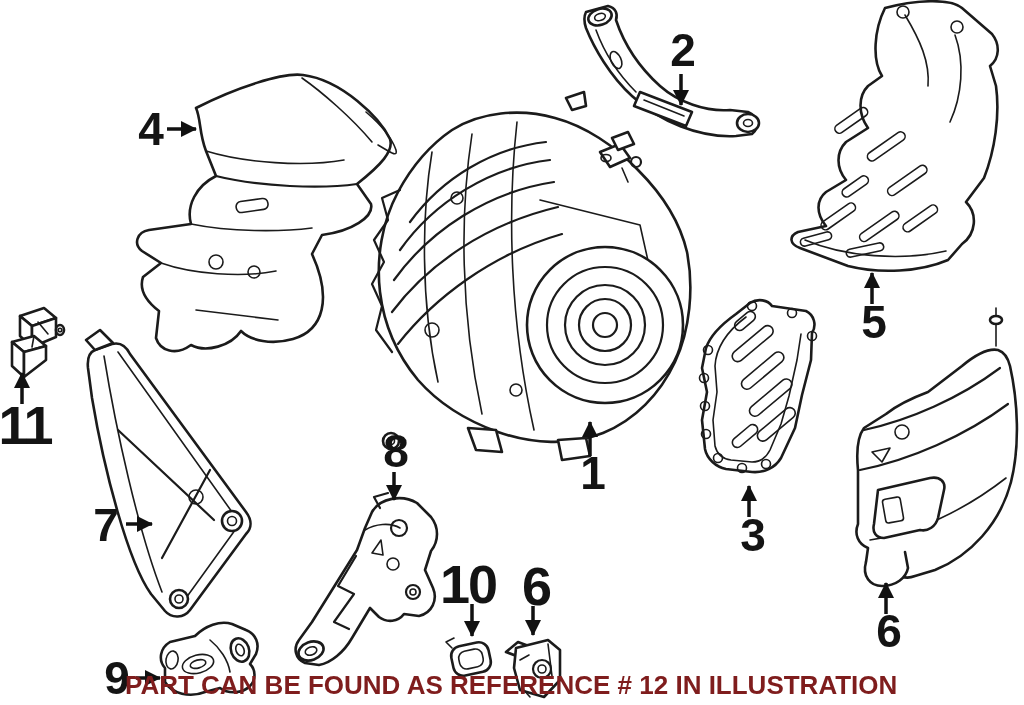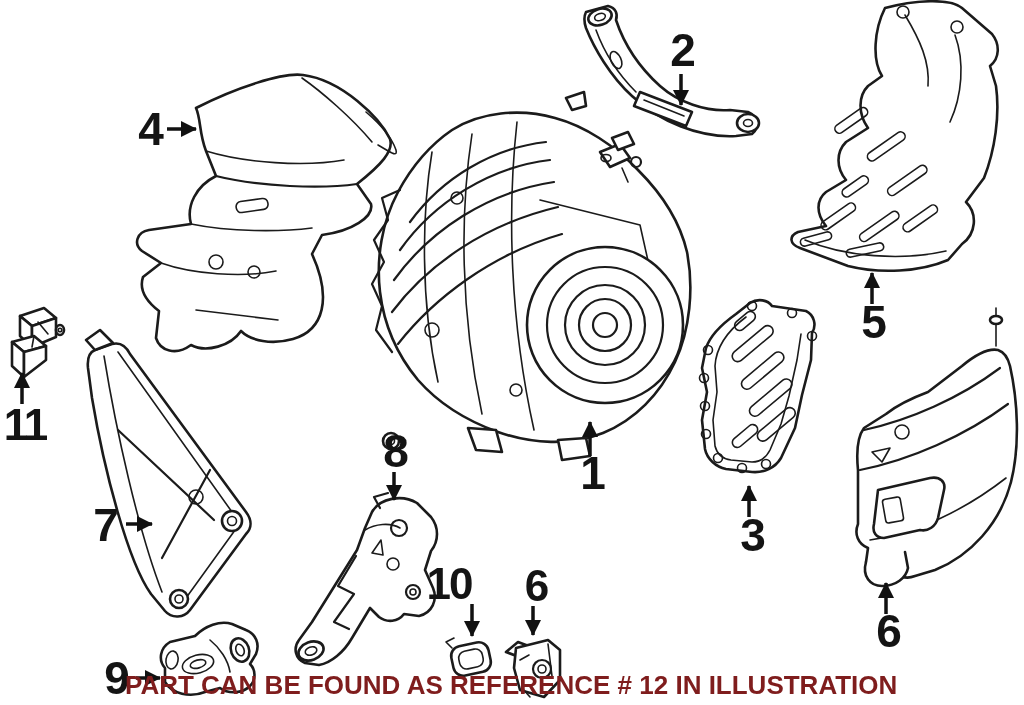--- a/index.html
+++ b/index.html
@@ -2,21 +2,21 @@
 <html><head>
 <meta charset="utf-8">
 <style>
   html,body{margin:0;padding:0;background:#fff;}
   #stage{position:relative;width:1024px;height:705px;background:#ffffff;overflow:hidden;
          font-family:"Liberation Sans","DejaVu Sans",sans-serif;}
   #art{position:absolute;left:0;top:0;}
   .num{position:absolute;transform:translate(-50%,-50%);
        font-weight:700;font-size:46px;line-height:1;color:#141414;
        letter-spacing:-2px;white-space:nowrap;}
-  .num.small{font-size:44px;}
+  .num.small{font-size:54px;}
   .note{position:absolute;left:125px;top:671px;width:760px;text-align:center;
         font-weight:700;font-size:26px;line-height:1.1;color:#7f1d1d;
         white-space:nowrap;}
   
   .fl{fill:#ffffff;stroke:#1b1b1b;stroke-width:2.6;stroke-linejoin:round;stroke-linecap:round;}
   .ln{fill:none;stroke:#1b1b1b;stroke-width:2.2;stroke-linejoin:round;stroke-linecap:round;}
   .tn{fill:none;stroke:#1b1b1b;stroke-width:1.6;stroke-linejoin:round;stroke-linecap:round;}
   .ar{stroke:#111;stroke-width:3.5;}
 </style>
 </head>
@@ -260,19 +260,19 @@
 
   <div class="num" style="left:592px;top:473px">1</div>
   <div class="num" style="left:682px;top:50px">2</div>
   <div class="num" style="left:752px;top:535px">3</div>
   <div class="num" style="left:150px;top:129px">4</div>
   <div class="num" style="left:873px;top:322px">5</div>
   <div class="num" style="left:888px;top:631px">6</div>
   <div class="num" style="left:105px;top:525px">7</div>
   <div class="num" style="left:395px;top:451px">8</div>
   <div class="num" style="left:116px;top:678px">9</div>
-  <div class="num small" style="left:449px;top:584px">10</div>
+  <div class="num small" style="left:468px;top:584px">10</div>
   <div class="num small" style="left:25px;top:425px">11</div>
   <div class="num small" style="left:536px;top:586px">6</div>
 
   <div class="note">PART CAN BE FOUND AS REFERENCE # 12 IN ILLUSTRATION</div>
 
 </div>
 
 </body></html>

